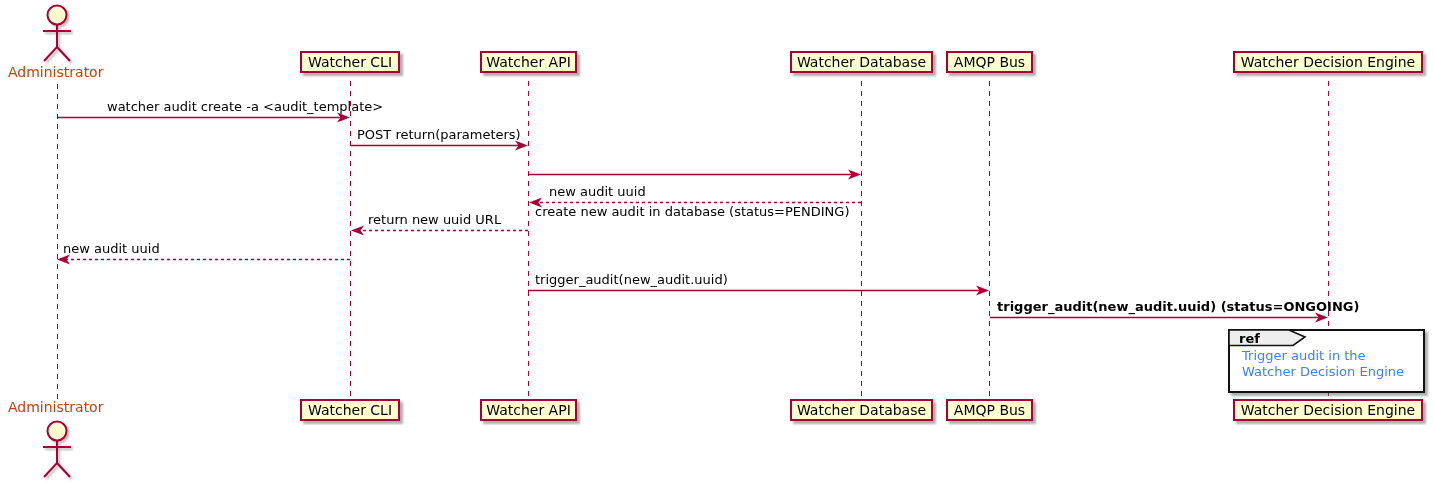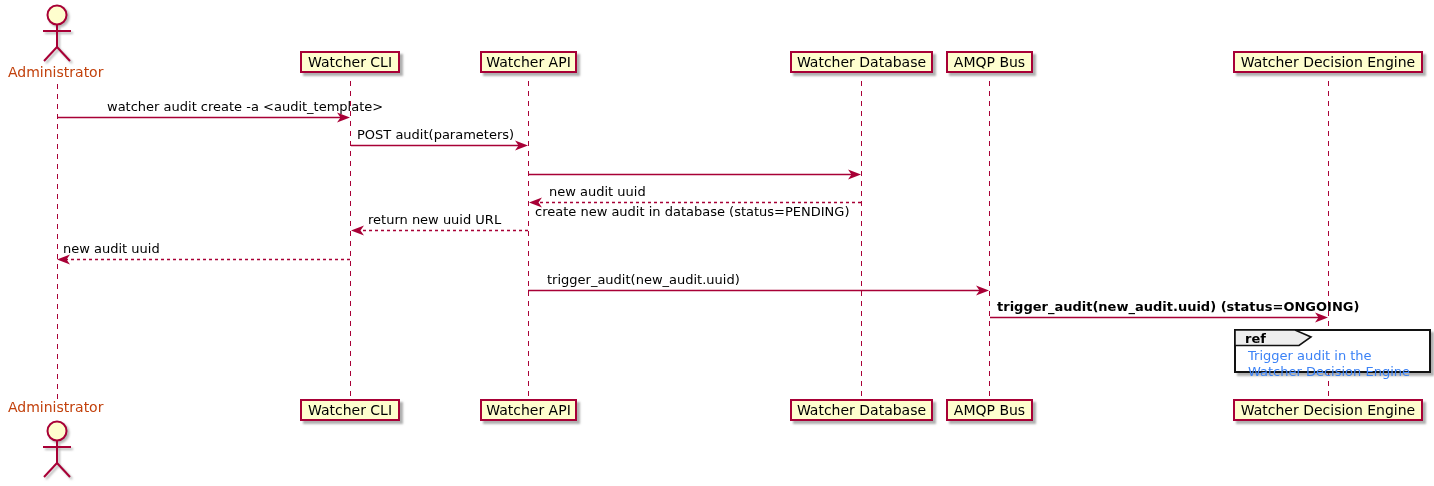--- a/index.html
+++ b/index.html
@@ -15,24 +15,23 @@
     font-size:14px;color:#000;white-space:nowrap;
   }
   .actor-label{
     position:absolute;font-size:14px;color:#c2410c;white-space:nowrap;
   }
   .msg{
     position:absolute;font-size:13px;color:#000;white-space:nowrap;line-height:15px;
   }
   .svg-layer{position:absolute;left:0;top:0;}
   .refbox{
-    position:absolute;left:1228px;top:329px;width:197px;height:44px;box-sizing:border-box;
+    position:absolute;left:1228px;top:329px;width:197px;height:64px;box-sizing:border-box;
     background:#ffffff;border:2px solid #121212;
     box-shadow:3px 3px 2px rgba(110,110,110,.55);
-    margin-left:6px;
   }
   .reftab{position:absolute;left:-2px;top:-2px;}
   .reftab-label{
     position:absolute;left:9px;top:0px;font-size:13px;font-weight:bold;color:#000;
   }
   .refcontent{
     position:absolute;left:12px;top:17px;font-size:13px;line-height:16px;color:#3b82f6;white-space:nowrap;
   }
 </style>
 </head>
@@ -104,26 +103,26 @@
   <div class="pbox" style="left:946px;top:51px;width:87px;">AMQP Bus</div>
   <div class="pbox" style="left:1233px;top:51px;width:190px;">Watcher Decision Engine</div>
 
   <div class="pbox" style="left:300px;top:399px;width:100px;">Watcher CLI</div>
   <div class="pbox" style="left:480px;top:399px;width:97px;">Watcher API</div>
   <div class="pbox" style="left:790px;top:399px;width:143px;">Watcher Database</div>
   <div class="pbox" style="left:946px;top:399px;width:87px;">AMQP Bus</div>
   <div class="pbox" style="left:1233px;top:399px;width:190px;">Watcher Decision Engine</div>
 
   <div class="msg" style="left:63px;top:99px;margin-left:44px;">watcher audit create -a &lt;audit_template&gt;</div>
-  <div class="msg" style="left:357px;top:127px;">POST audit(parameters)</div>
+  <div class="msg" style="left:357px;top:127px;">POST return(parameters)</div>
   <div class="msg" style="left:535px;top:156px;margin-top:48px;">create new audit in database (status=PENDING)</div>
   <div class="msg" style="left:549px;top:184px;">new audit uuid</div>
   <div class="msg" style="left:368px;top:212px;">return new uuid URL</div>
   <div class="msg" style="left:63px;top:241px;">new audit uuid</div>
-  <div class="msg" style="left:535px;top:272px;margin-left:12px;">trigger_audit(new_audit.uuid)</div>
+  <div class="msg" style="left:535px;top:272px;">trigger_audit(new_audit.uuid)</div>
   <div class="msg" style="left:997px;top:299px;font-weight:bold;">trigger_audit(new_audit.uuid) (status=ONGOING)</div>
 
   <div class="refbox">
     <svg class="reftab" width="84" height="18">
       <polygon points="1,1 61,1 77,8 65,16.5 1,16.5" fill="#EEEEEE" stroke="#121212" stroke-width="1.6"></polygon>
     </svg>
     <div class="reftab-label">ref</div>
     <div class="refcontent">
       <div>Trigger audit in the</div>
       <div>Watcher Decision Engine</div>

